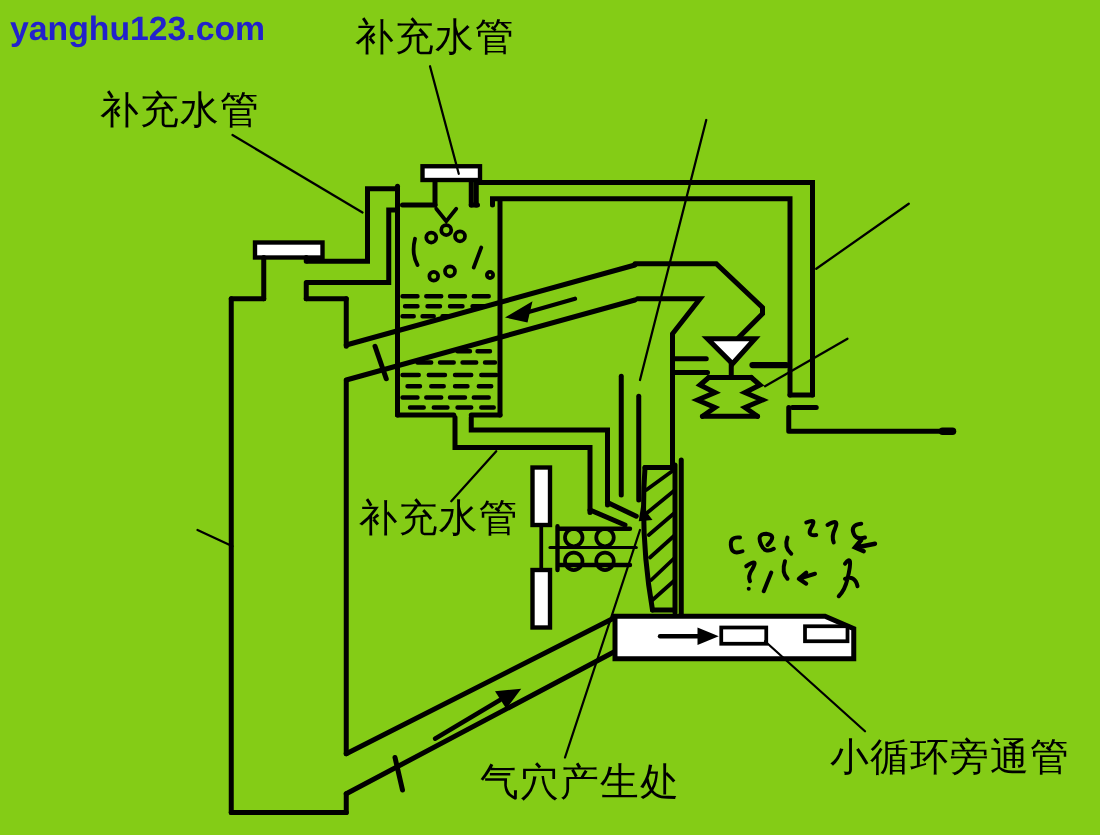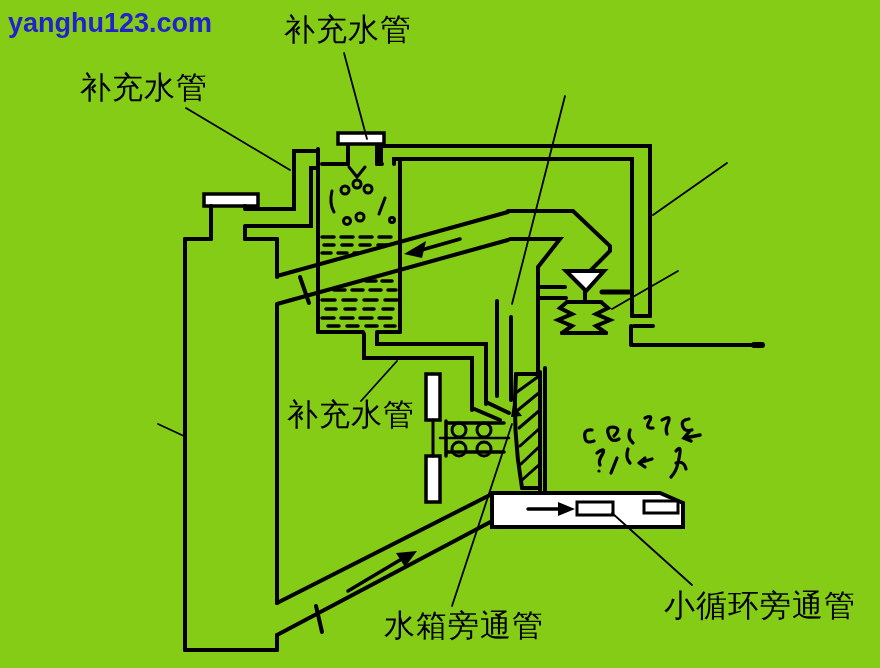--- a/index.html
+++ b/index.html
@@ -175,15 +175,15 @@
       <path d="M361,401 L397,361"></path>
       <path d="M452,606 L512,424"></path>
       <path d="M692,585 L612,513"></path>
     </g>
   </svg>
 
   <div class="watermark" style="color: rgb(34, 34, 204);">yanghu123.com</div>
   <div class="lbl" style="left:284px;top:14px">补充水管</div>
   <div class="lbl" style="left:80px;top:72px">补充水管</div>
   <div class="lbl" style="left:287px;top:399px">补充水管</div>
-  <div class="lbl" style="left:384px;top:610px">水箱旁通管</div>
+  <div class="lbl" style="left:384px;top:610px">气穴产生处</div>
   <div class="lbl" style="left:664px;top:590px">小循环旁通管</div>
 </div>
 
 </body></html>

